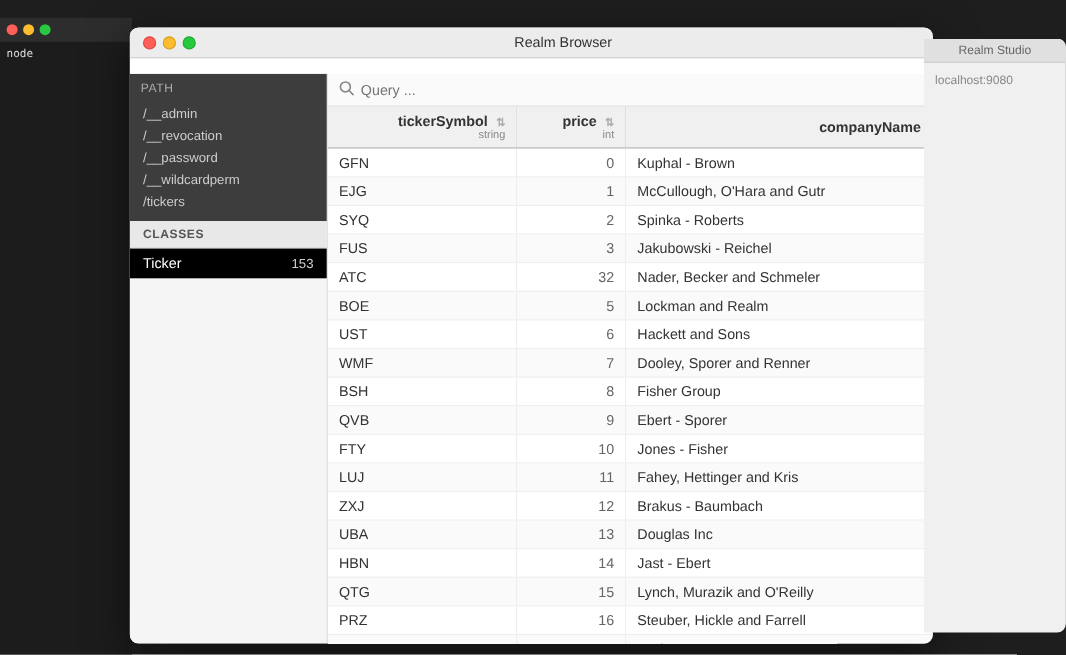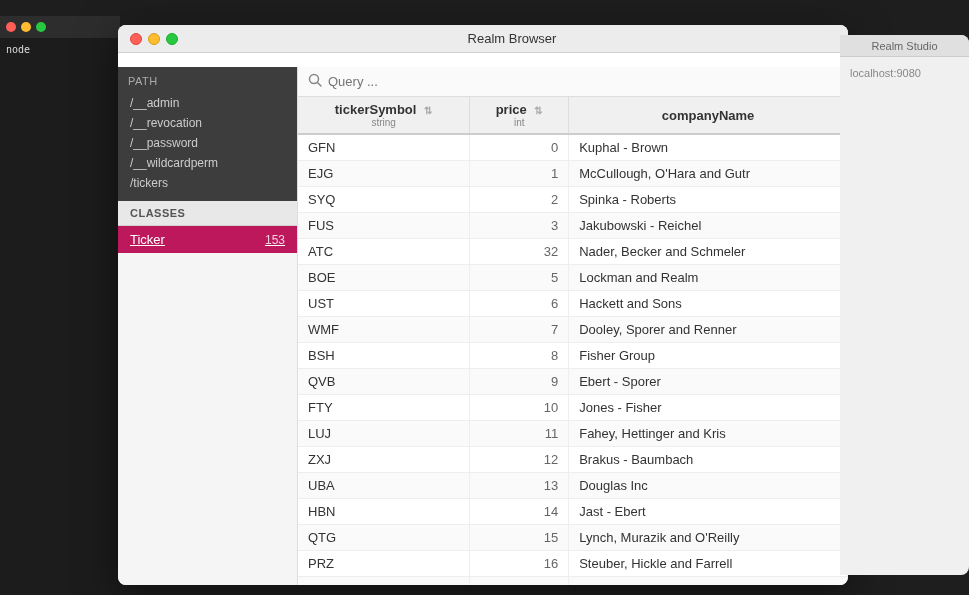--- a/index.html
+++ b/index.html
@@ -114,23 +114,22 @@
     .class-item {
       display: flex;
       align-items: center;
       justify-content: space-between;
       padding: 6px 12px;
       cursor: pointer;
       font-size: 13px;
       color: #333;
     }
     .class-item.active {
-      background: #be185d;
+      background: #000000;
       color: #fff;
-      text-decoration: underline;
     }
     .class-item.active .class-count {
       color: rgba(255,255,255,0.8);
     }
     .class-count {
       font-size: 12px;
       color: #888;
     }
 
     
@@ -176,21 +175,21 @@
       font-size: 13px;
     }
     thead tr {
       background: #f0f0f0;
       border-bottom: 2px solid #ccc;
       position: sticky;
       top: 0;
       z-index: 10;
     }
     th {
-      text-align: center;
+      text-align: right;
       padding: 5px 10px;
       font-weight: 600;
       color: #333;
       border-right: 1px solid #ddd;
       white-space: nowrap;
     }
     th .col-type {
       display: block;
       font-size: 10px;
       color: #888;

